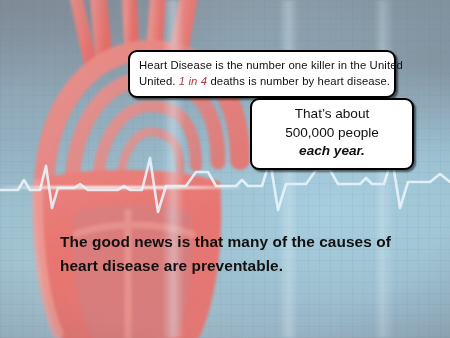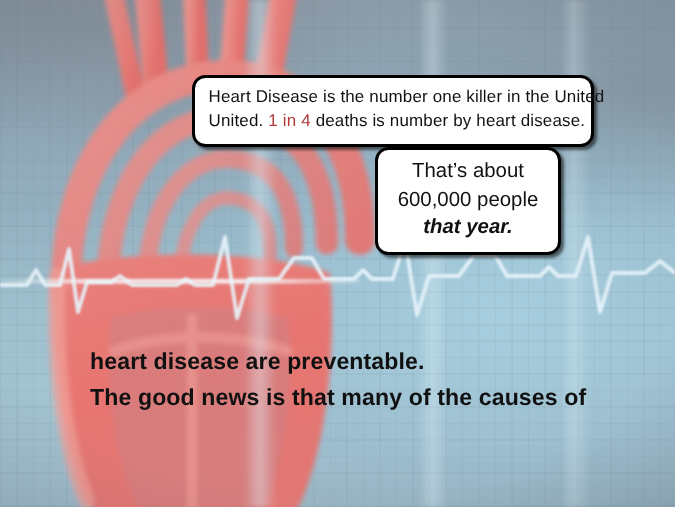--- a/index.html
+++ b/index.html
@@ -106,28 +106,29 @@
   }
   #callout-stat .line {
     font-size: 11.3px;
     line-height: 15.5px;
     color: #111111;
     letter-spacing: 0.01em;
     white-space: nowrap;
   }
   .em-red {
     color: #b03a3a;
+    font-style: italic;
     font-weight: 400;
     margin-top: 21px;
   }
 
   #callout-annual {
     left: 250px;
     top: 98px;
-    width: 124px;
+    width: 164px;
     padding: 5px 8px 7px 8px;
     text-align: center;
   }
   #callout-annual .line {
     font-size: 13.6px;
     line-height: 18.5px;
     color: #111111;
     white-space: nowrap;
   }
   #callout-annual .line.emphasis {
@@ -218,22 +219,22 @@
   <div class="bg-streaks"></div>
   <div class="bg-vignette"></div>
 
   <div class="callout" id="callout-stat">
     <div class="line">Heart Disease is the number one killer in the United</div>
     <div class="line"><span>United. </span><span class="em-red">1 in 4</span><span> deaths is number by heart disease.</span></div>
   </div>
 
   <div class="callout" id="callout-annual">
     <div class="line">That’s about</div>
-    <div class="line">600,000 people</div>
-    <div class="line emphasis">that year.</div>
+    <div class="line">500,000 people</div>
+    <div class="line emphasis">each year.</div>
   </div>
 
   <div id="good-news">
+    <div class="line">The good news is that many of the causes of</div>
     <div class="line">heart disease are preventable.</div>
-    <div class="line">The good news is that many of the causes of</div>
   </div>
 
 </div>
 
 </body></html>

